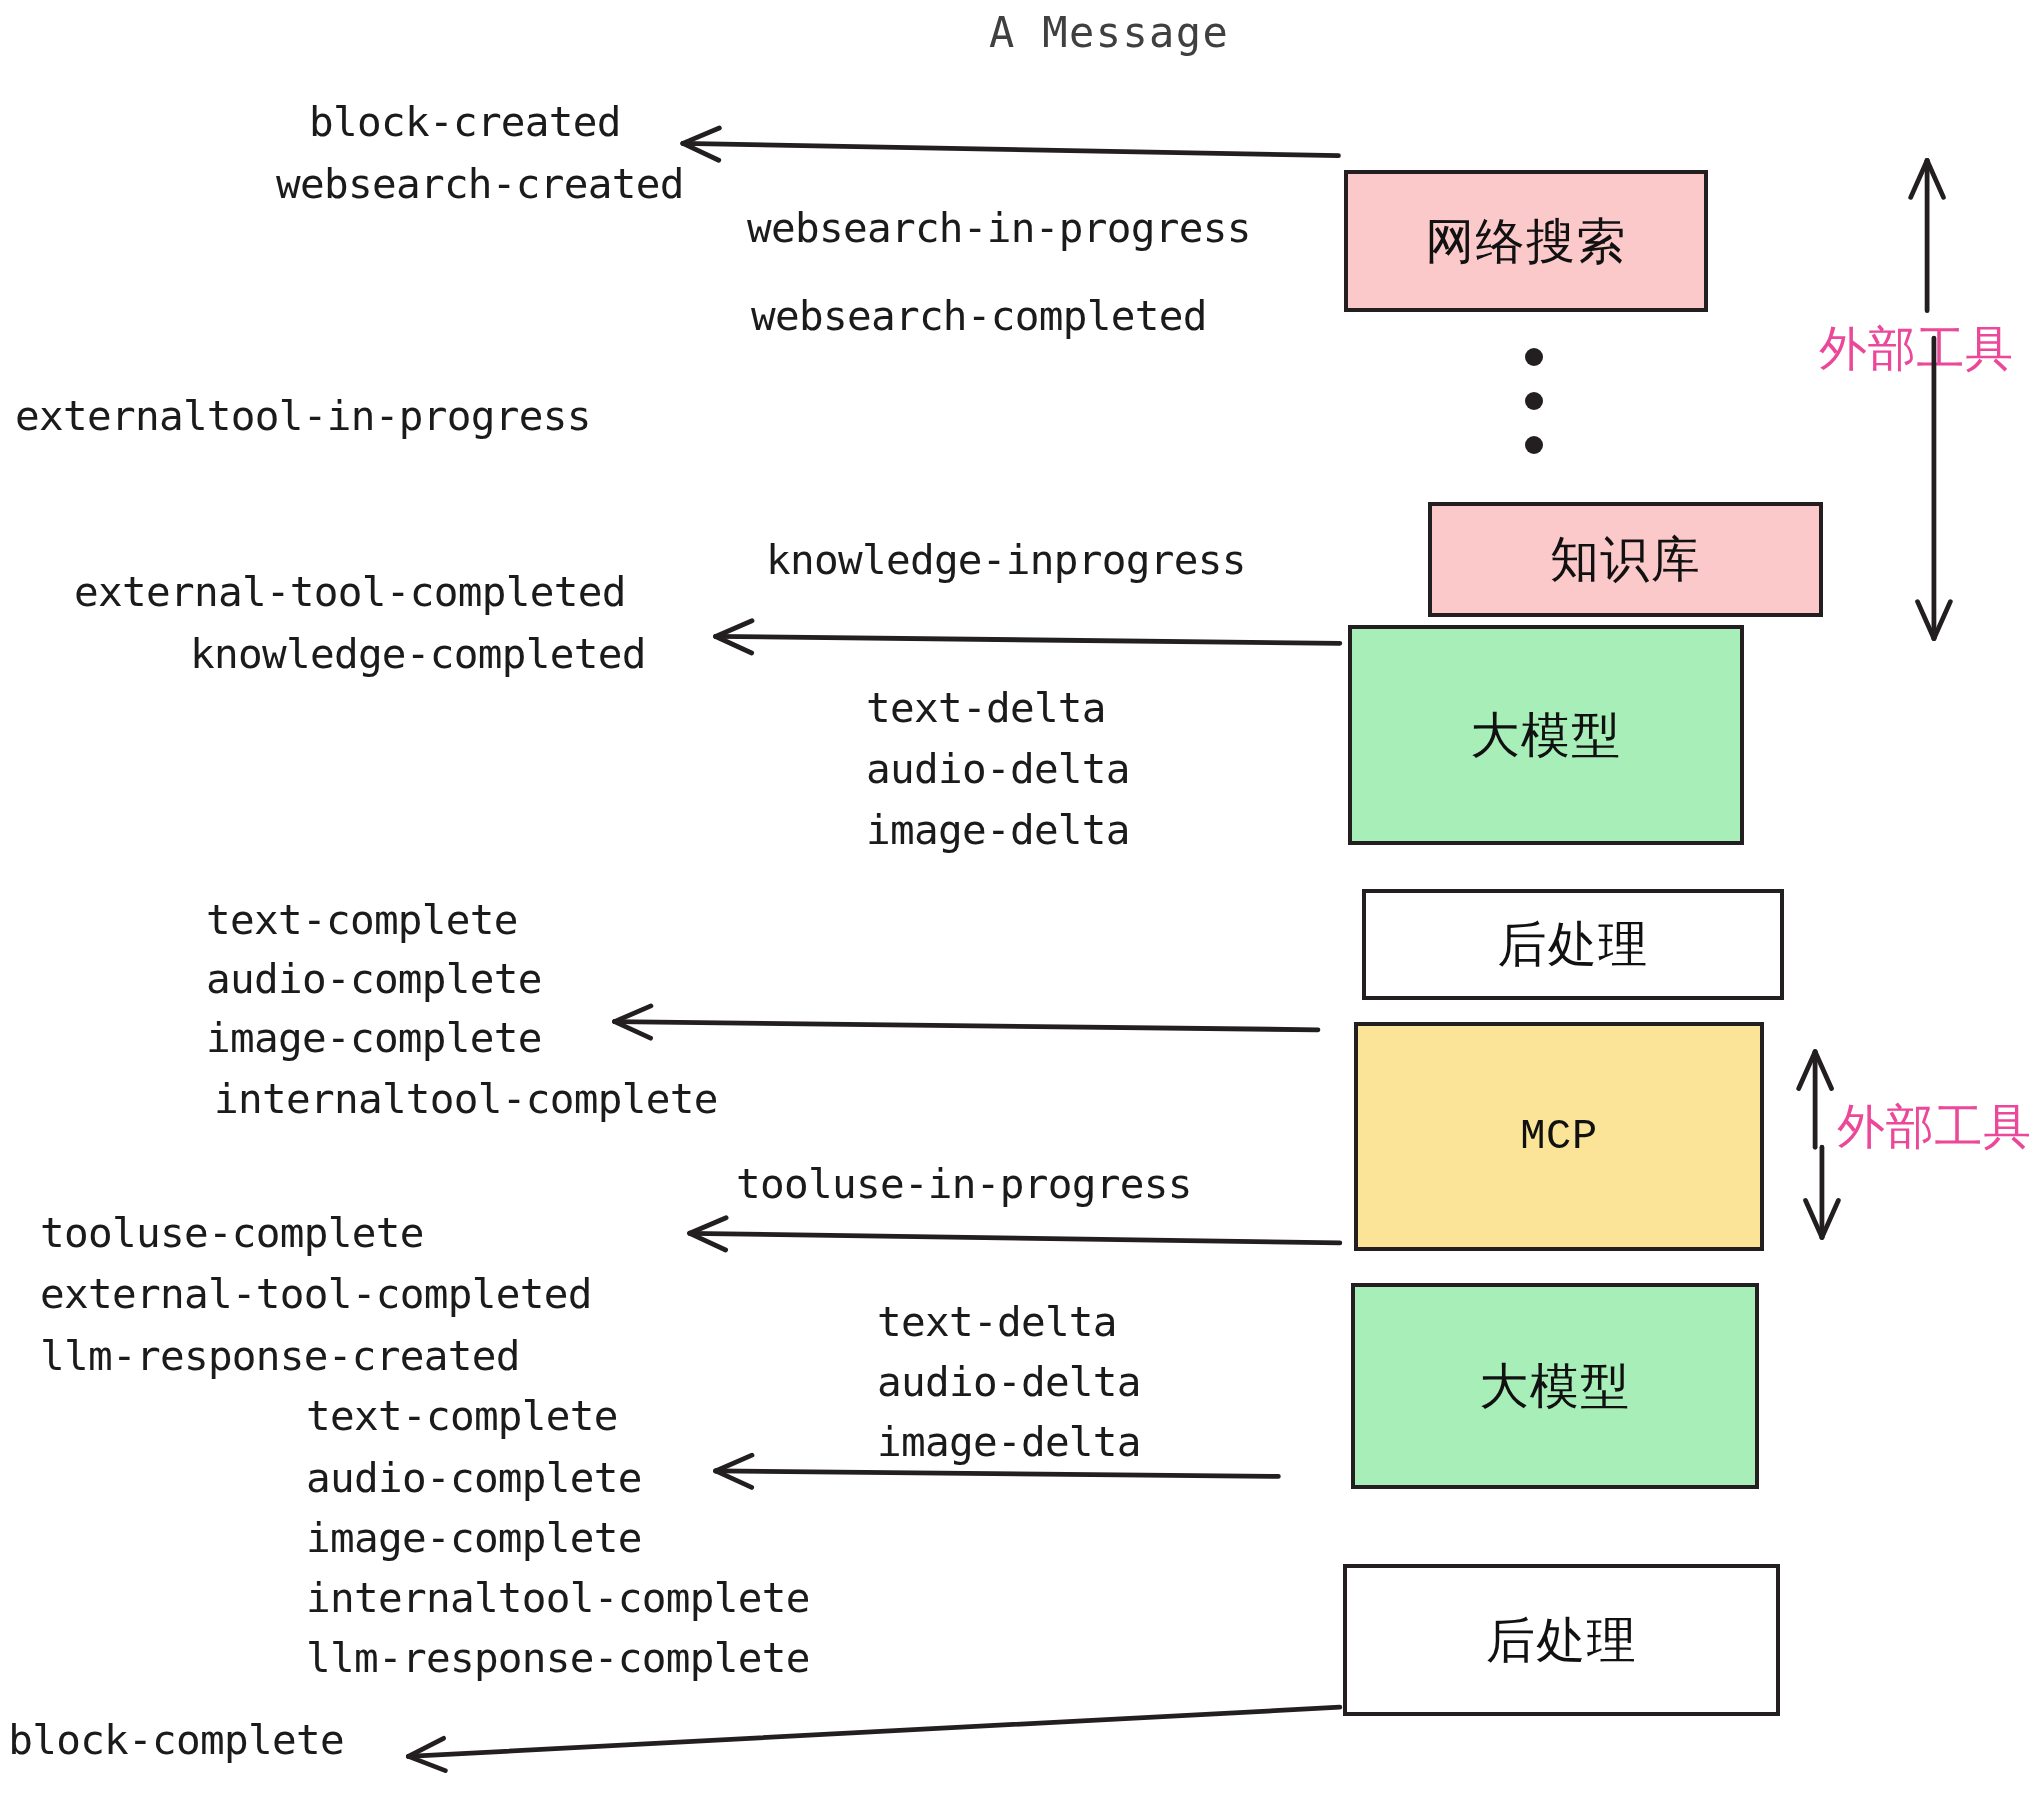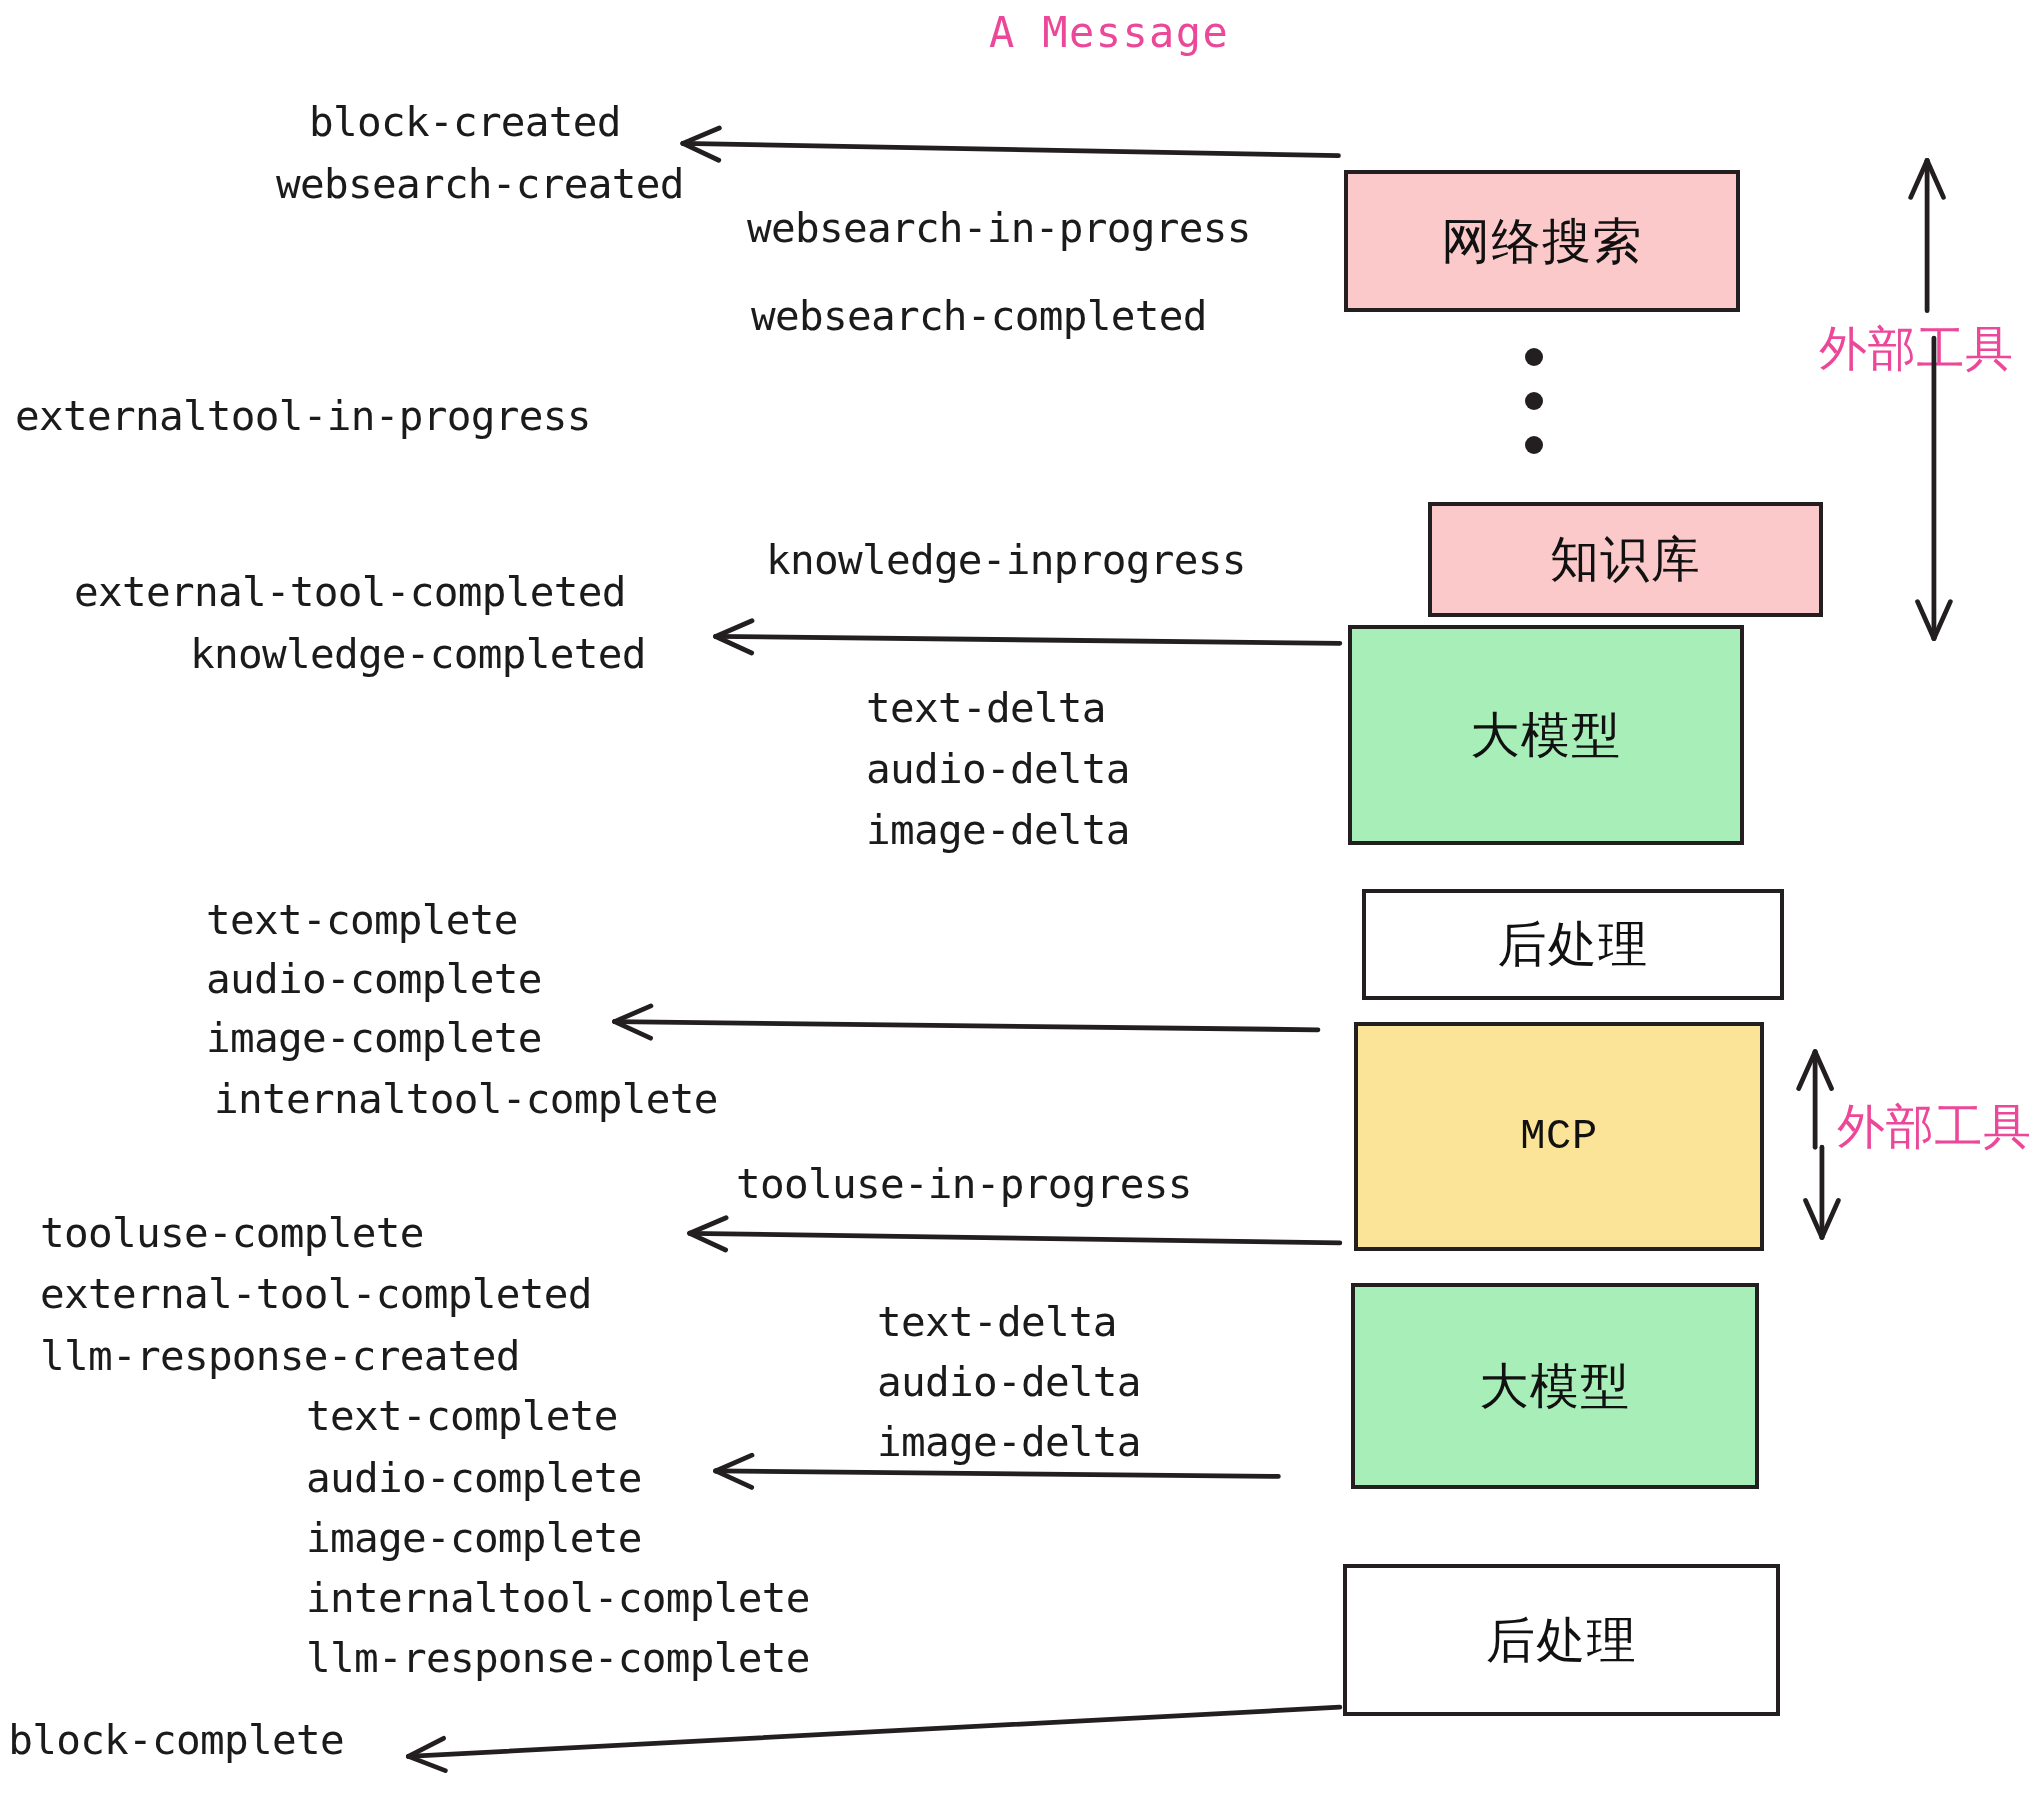--- a/index.html
+++ b/index.html
@@ -21,21 +21,21 @@
     font-size: 41px;
     letter-spacing: -0.7px;
     color: #1b1b1b;
     white-space: nowrap;
     line-height: 1;
   }
   .title {
     position: absolute;
     font-family: "DejaVu Sans Mono", "Liberation Mono", monospace;
     font-size: 42px;
-    color: #ec4899;
+    color: #404040;
     white-space: nowrap;
     line-height: 1;
     letter-spacing: 1.4px;
   }
   .node {
     position: absolute;
     box-sizing: border-box;
     border: 4.8px solid #231f20;
     display: flex;
     align-items: center;
@@ -116,21 +116,21 @@
       <div class="evt" style="left: 877px; top: 1362px;">audio-delta</div>
       <div class="evt" style="left: 877px; top: 1422px;">image-delta</div>
       <div class="evt" style="left: 306px; top: 1396px;">text-complete</div>
       <div class="evt" style="left: 306px; top: 1458px;">audio-complete</div>
       <div class="evt" style="left: 306px; top: 1518px;">image-complete</div>
       <div class="evt" style="left: 306px; top: 1578px;">internaltool-complete</div>
       <div class="evt" style="left: 306px; top: 1638px;">llm-response-complete</div>
       <div class="evt" style="left: 8.2px; top: 1720px;">block-complete</div>
     </div>
   <div id="nodes-layer">
-      <div class="node" style="left: 1344px; top: 170px; width: 396px; height: 142px; background: rgb(251, 201, 201); border-color: rgb(35, 31, 32);">
+      <div class="node" style="left: 1344px; top: 170px; width: 364px; height: 142px; background: rgb(251, 201, 201); border-color: rgb(35, 31, 32);">
         <span class="node-label-cn">网络搜索</span>
       </div>
       <div class="node" style="left: 1428px; top: 502px; width: 395px; height: 115px; background: rgb(251, 201, 201); border-color: rgb(35, 31, 32);">
         <span class="node-label-cn">知识库</span>
       </div>
       <div class="node" style="left: 1348px; top: 625px; width: 396px; height: 220px; background: rgb(168, 238, 185); border-color: rgb(35, 31, 32);">
         <span class="node-label-cn">大模型</span>
       </div>
       <div class="node" style="left: 1362px; top: 889px; width: 422px; height: 111px; background: rgb(255, 255, 255); border-color: rgb(35, 31, 32);">
         <span class="node-label-cn">后处理</span>

